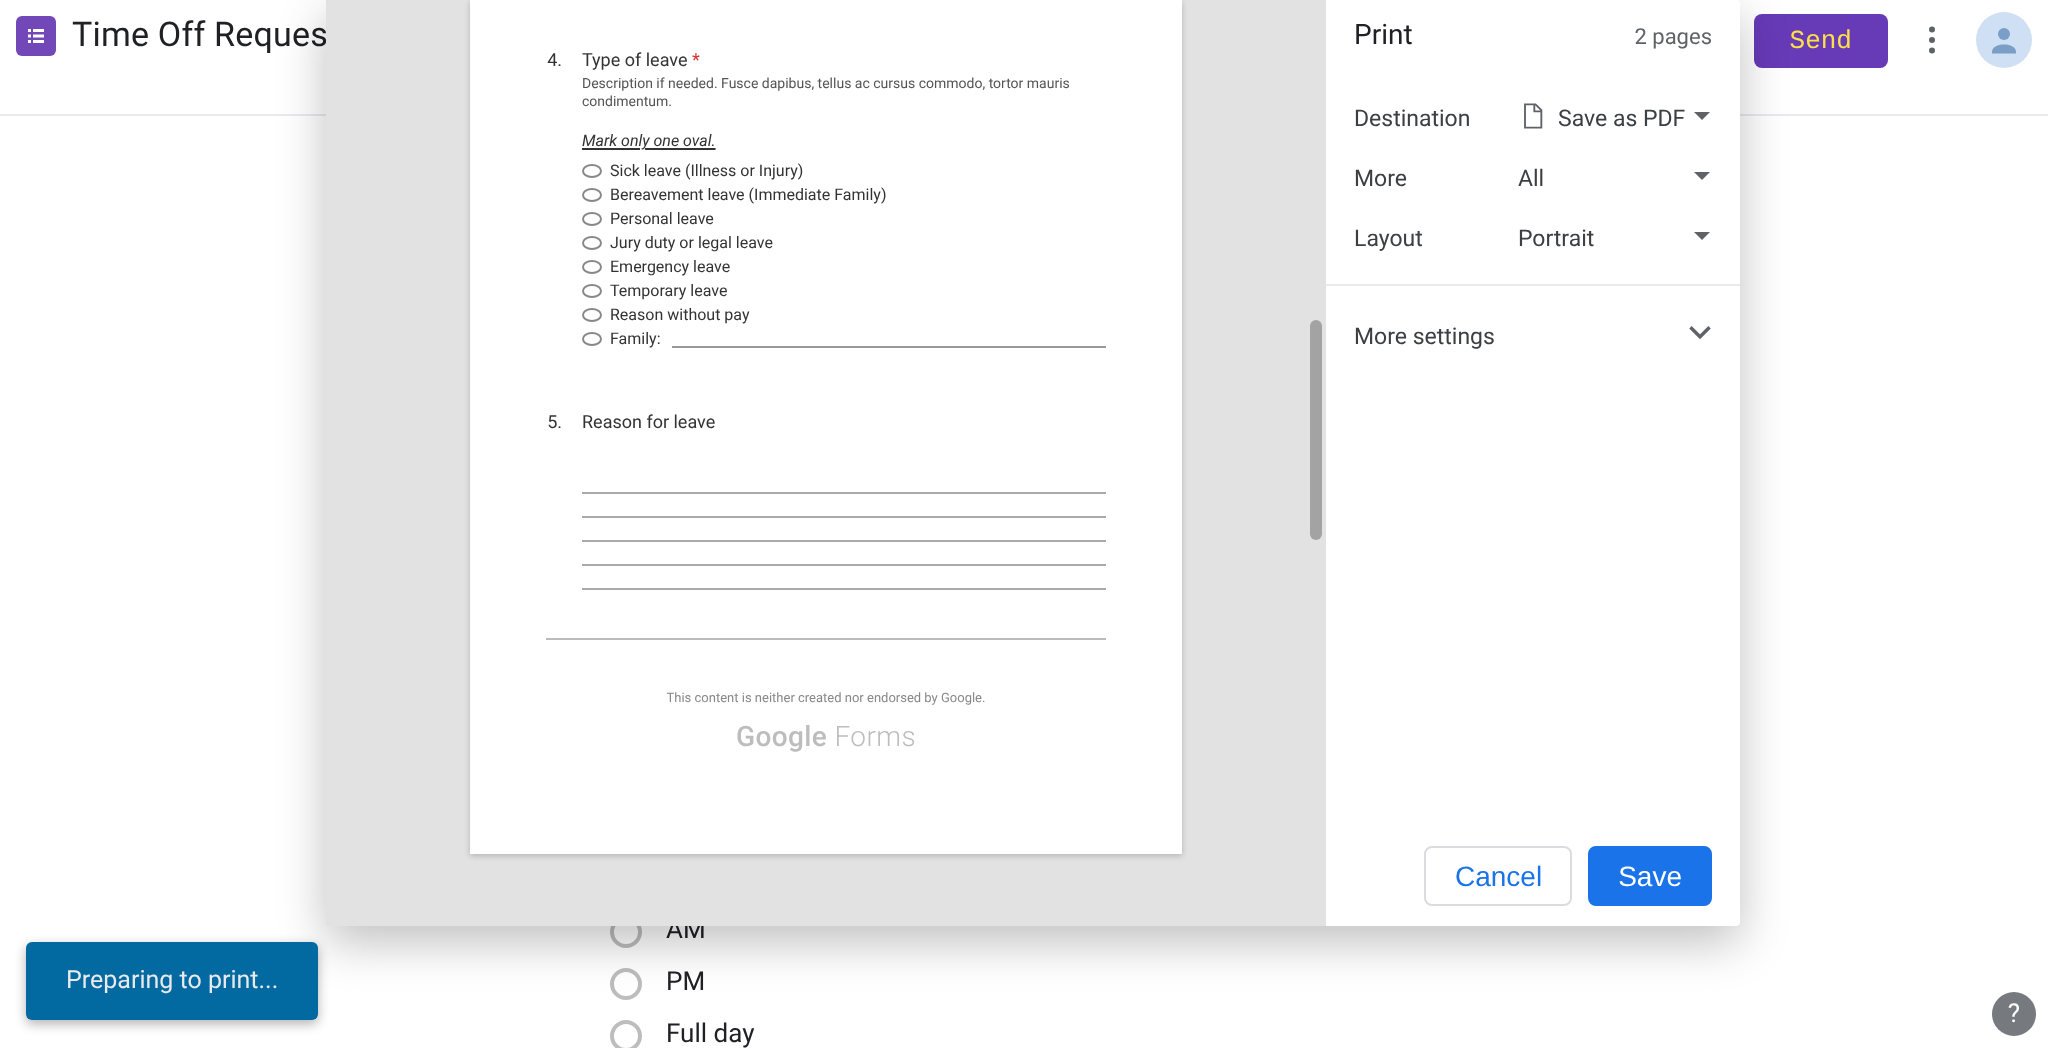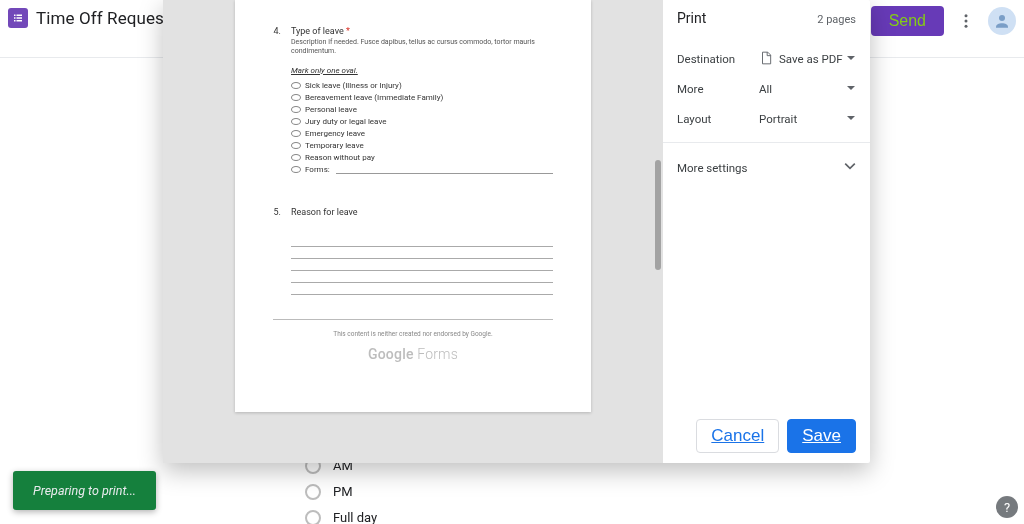--- a/index.html
+++ b/index.html
@@ -5,21 +5,21 @@
   * { box-sizing: border-box; margin: 0; padding: 0; }
   body { font-family: "Google Sans", Roboto, Arial, sans-serif; font-size: 13px; color: #202124; background: #fff; overflow: hidden; width: 1024px; height: 524px; position: relative; }
 
   
   .app-header { height: 36px; display: flex; align-items: center; padding: 0 8px; gap: 8px; }
   .forms-icon { width: 20px; height: 20px; background: #7248b9; border-radius: 3px; display: flex; align-items: center; justify-content: center; }
   .forms-icon svg { fill: #fff; }
   .doc-title { font-size: 17px; color: #202124; letter-spacing: .1px; }
   .hdr-ico { color: #5f6368; display: flex; align-items: center; justify-content: center; width: 24px; height: 24px; }
   .hdr-right { display: flex; align-items: center; gap: 10px; position: absolute; right: 8px; top: 6px; }
-  .send-btn { background: #673ab7; color: #84cc16; border: none; border-radius: 4px; padding: 6px 18px; font-size: 16px; font-weight: 500; cursor: pointer; }
+  .send-btn { background: #673ab7; color: #fde047; border: none; border-radius: 4px; padding: 6px 18px; font-size: 13px; font-weight: 500; cursor: pointer; font-family: Liberation Mono, monospace; }
   .avatar { width: 28px; height: 28px; border-radius: 50%; background: #cfe0f4; display: flex; align-items: center; justify-content: center; }
   .avatar svg { fill: #7a9ec7; }
 
   .thin-divider { position: absolute; left: 0; right: 0; top: 57px; height: 1px; background: #e8eaed; }
 
   
   .bg-form { position: absolute; left: 305px; top: 458px; width: 415px; background: #fff; }
   .bg-opt { display: flex; align-items: flex-start; gap: 12px; height: 26px; font-size: 13px; color: #202124; }
   .bg-radio { width: 16px; height: 16px; border: 2px solid #bdbdbd; border-radius: 50%; }
 
@@ -35,46 +35,46 @@
   .q-desc { font-size: 7px; color: #555; margin-top: 2px; line-height: 1.3; }
   .q-hint { font-size: 8px; font-style: italic; margin-top: 10px; text-decoration: underline; }
   .q-options { margin-top: 6px; }
   .q-opt { display: flex; align-items: center; gap: 4px; font-size: 8px; margin-bottom: 3px; }
   .oval { width: 10px; height: 7px; border: .8px solid #888; border-radius: 50%; flex-shrink: 0; }
   .other-line { border-bottom: .8px solid #999; flex: 1; height: 8px; margin-left: 2px; }
   .q5 { margin-top: 30px; }
   .answer-lines { margin-top: 18px; }
   .answer-lines div { border-bottom: .6px solid #aaa; height: 12px; }
   .page-divider { border-top: .6px solid #bbb; margin-top: 24px; }
-  .disclaimer { font-size: 6.5px; color: #888; text-align: center; margin-top: 10px; }
+  .disclaimer { font-size: 6.5px; color: #888; text-align: center; margin-top: 25px; }
   .gf-logo { text-align: center; margin-top: 8px; font-size: 14px; color: #bdbdbd; letter-spacing: .2px; }
   .gf-logo .g { font-weight: 500; }
   .gf-logo .f { font-weight: 300; }
   .preview-scroll { position: absolute; right: 2px; top: 160px; width: 6px; height: 110px; background: rgba(0,0,0,.28); border-radius: 3px; }
 
   
   .settings { flex: 1; padding: 10px 14px 10px 14px; display: flex; flex-direction: column; font-size: 12px; color: #3c4043; }
   .settings-header { display: flex; justify-content: space-between; align-items: baseline; margin-bottom: 18px; }
   .settings-header h1 { font-size: 14px; font-weight: 400; color: #202124; }
   .page-count { font-size: 11px; color: #5f6368; }
   .setting-row { display: flex; align-items: center; height: 30px; }
   .setting-label { width: 82px; font-size: 11.5px; color: #3c4043; }
   .setting-value { flex: 1; display: flex; align-items: center; gap: 6px; font-size: 11.5px; color: #3c4043; position: relative; }
   .dd-caret { position: absolute; right: 0; }
   .dd-caret svg, .caret svg { fill: #5f6368; }
   .pdf-icon svg { fill: #5f6368; }
   .sep { border-top: 1px solid #e8eaed; margin: 8px -14px 6px -14px; }
   .more-row { display: flex; align-items: flex-end; justify-content: space-between; height: 26px; font-size: 11.5px; cursor: pointer; }
   .settings-footer { margin-top: auto; display: flex; justify-content: flex-end; gap: 8px; }
-  .btn { border-radius: 4px; font-size: 17px; padding: 6px 14px; cursor: pointer; font-weight: 500; text-decoration: underline; }
+  .btn { border-radius: 4px; font-size: 14px; padding: 6px 14px; cursor: pointer; font-weight: 500; }
   .btn-cancel { background: #fff; border: 1px solid #dadce0; color: #1a73e8; }
   .btn-save { background: #1a73e8; border: 1px solid #1a73e8; color: #fff; }
 
   
-  .toast { position: absolute; left: 13px; bottom: 14px; background: #15803d; color: #e8eaed; font-size: 12.5px; padding: 12px 20px; border-radius: 3px; min-width: 140px; box-shadow: 0 2px 6px rgba(0,0,0,.3); font-style: italic; }
+  .toast { position: absolute; left: 13px; bottom: 14px; background: #0369a1; color: #e8eaed; font-size: 12.5px; padding: 12px 20px; border-radius: 3px; min-width: 140px; box-shadow: 0 2px 6px rgba(0,0,0,.3); }
 
   
   .help-fab { position: absolute; right: 6px; bottom: 6px; width: 22px; height: 22px; border-radius: 50%; background: #5f6368; color: #fff; display: flex; align-items: center; justify-content: center; font-size: 13px; opacity: .85; }
 </style>
 </head>
 <body>
 
 <div class="app-header">
   <div class="forms-icon">
     <svg width="12" height="12" viewBox="0 0 24 24">
@@ -179,21 +179,21 @@
             <div class="q-opt">
                 <span class="oval"></span>
                 <span>Temporary leave</span>
               </div>
             <div class="q-opt">
                 <span class="oval"></span>
                 <span>Reason without pay</span>
               </div>
             <div class="q-opt">
                 <span class="oval"></span>
-                <span>Forms:</span>
+                <span>Family:</span>
                 <span class="other-line"></span>
               </div>
           </div>
         </div>
       </div>
 
       <div class="q-row q5">
         <div class="q-num">5.</div>
         <div class="q-body">
           <div class="q-title">Reason for leave</div>

